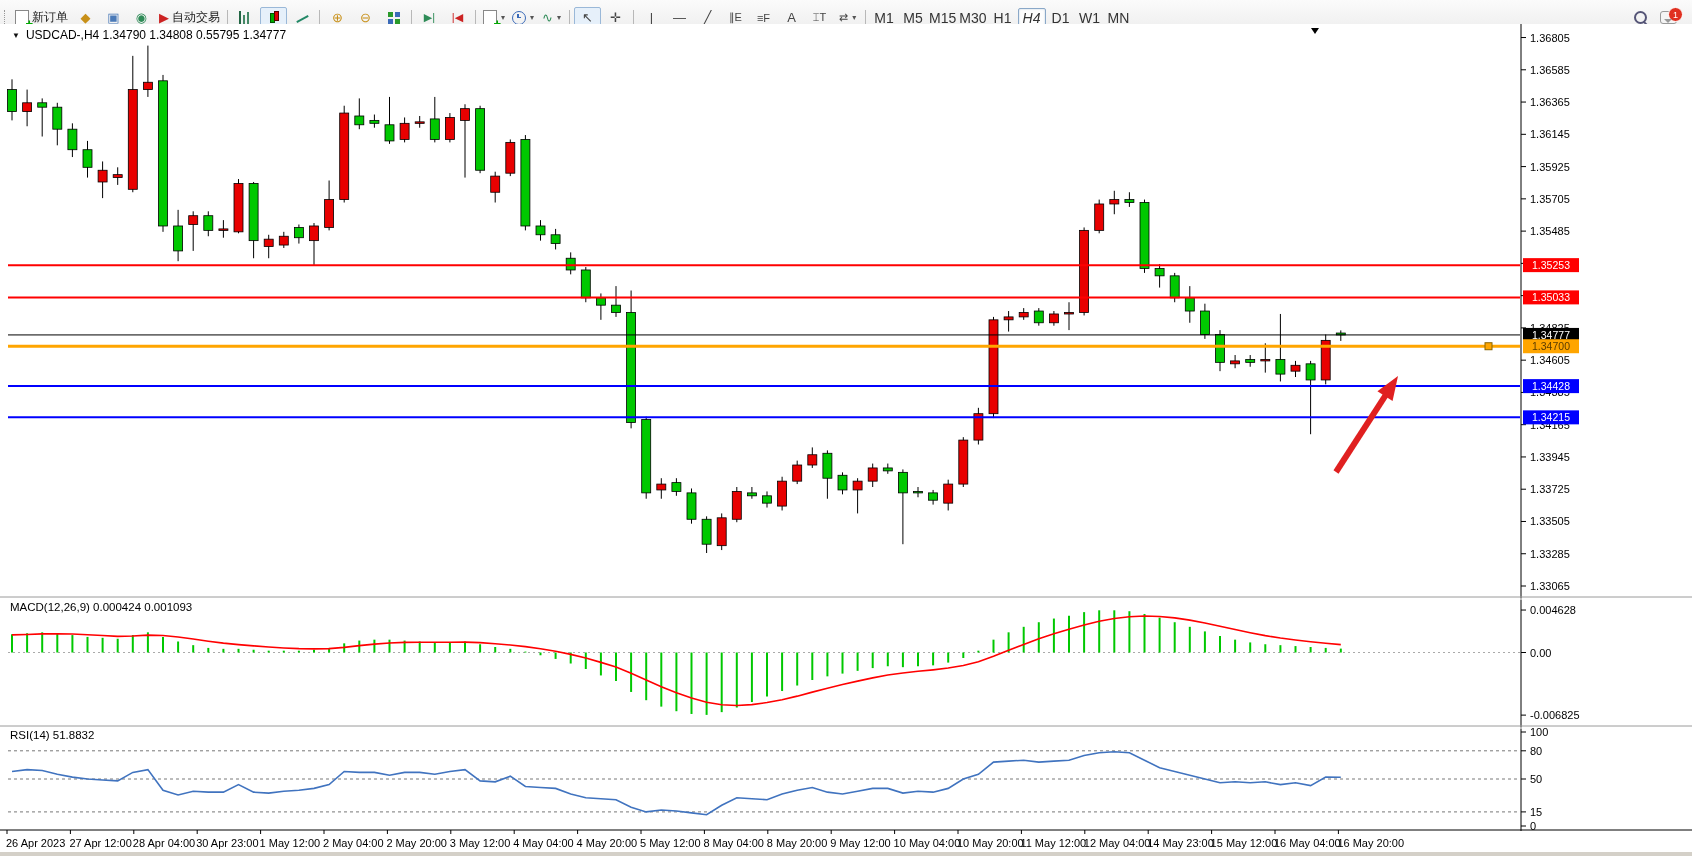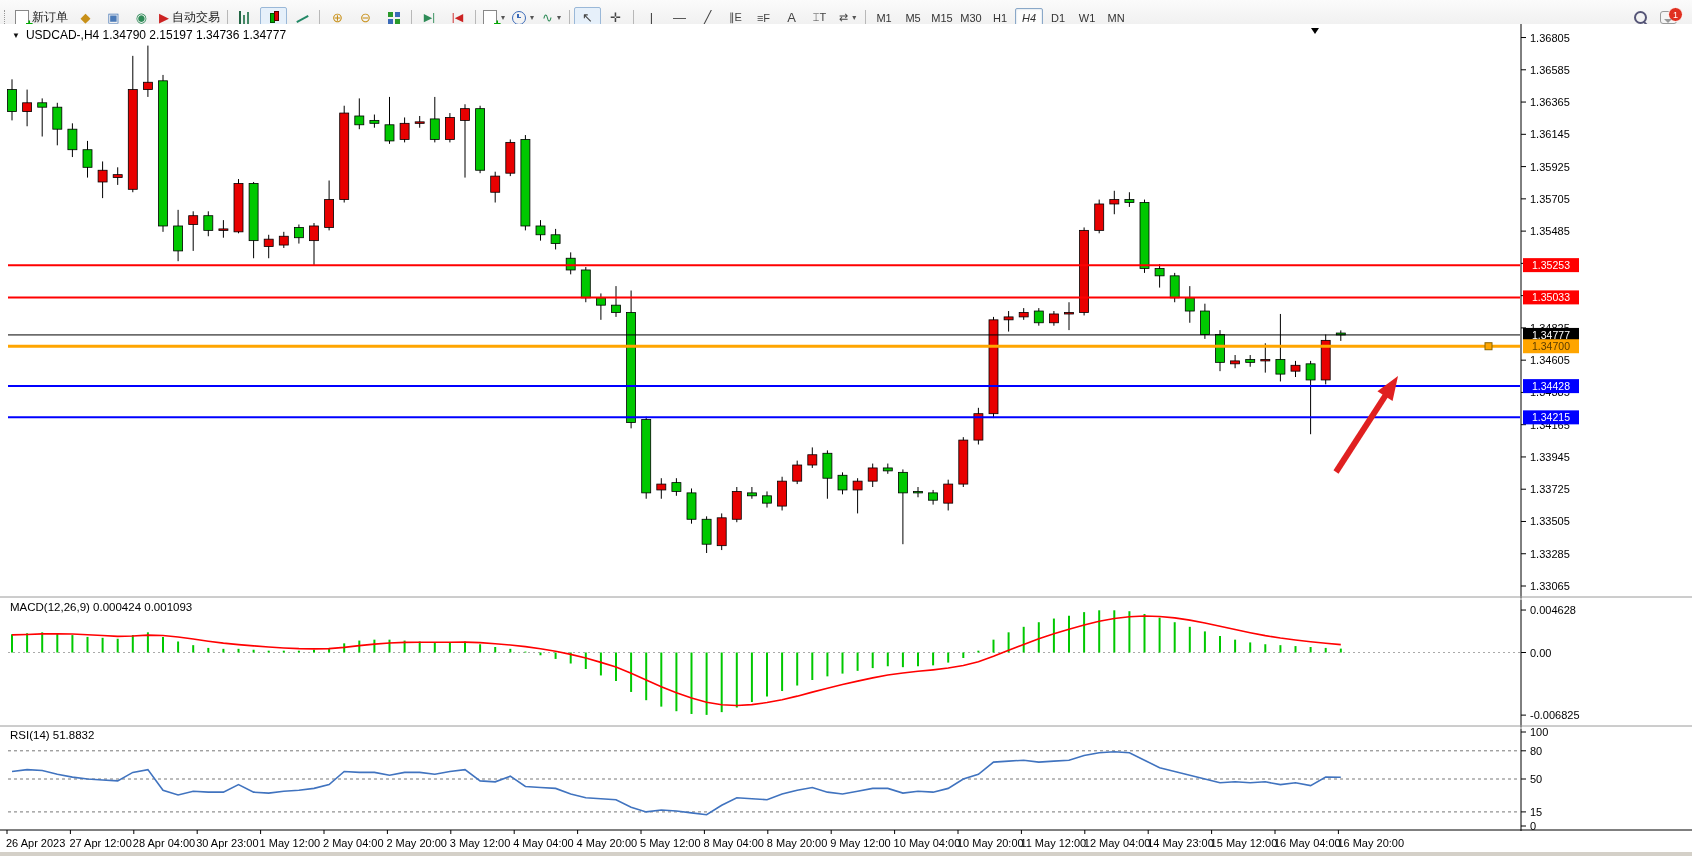--- a/index.html
+++ b/index.html
@@ -6,21 +6,21 @@
   .app{position:relative;width:1692px;height:856px;background:#fff;overflow:hidden;}
   
   .toolbar{position:absolute;left:0;top:0;width:1692px;height:36px;background:linear-gradient(#fbfbfb,#ececec);
     border-bottom:1px solid #a8a8a8;display:flex;align-items:center;padding:0 2px;box-sizing:border-box;gap:1px;text-align:right;}
   .tbtn{height:19px;min-width:21px;display:flex;align-items:center;justify-content:center;gap:3px;border:1px solid transparent;
     border-radius:2px;padding:0 2px;font-size:12px;color:#222;cursor:default;}
   .tbtn.active{background:#e6f0fa;border-color:#9ab8d8;}
   .tbtn .lbl{font-size:12px;}
   .tsep{width:1px;height:16px;background:#b8b8b8;margin:0 3px;}
   .grip{width:4px;height:16px;border-left:1px dotted #999;margin:0 2px;}
-  .tf{height:17px;min-width:26px;display:flex;align-items:center;justify-content:center;font-size:11px;color:#333;
+  .tf{height:17px;min-width:26px;display:flex;align-items:center;justify-content:center;font-size:14px;color:#333;
     border:1px solid transparent;border-radius:2px;}
   .tf.active{background:#fdfdfd;border-color:#8aa8c8;box-shadow:inset 0 0 2px #bcd;font-style:italic;}
   .dd{font-size:8px;color:#555;margin-left:1px;}
   .spacer{flex:1;}
   
   .ic{display:inline-block;position:relative;}
   .ic-page{width:12px;height:14px;background:#fff;border:1px solid #888;}
   .ic-page::after{content:"+";position:absolute;right:-5px;bottom:-6px;color:#0a0;font-weight:bold;font-size:13px;}
   .g-gold{color:#c89018;font-size:13px;}
   .g-blue{color:#4a7ab8;font-size:13px;}
@@ -169,21 +169,21 @@
       <span class="ic ic-bubble">
         <span class="badge">1</span>
       </span>
     </div>
   </div>
 
   <div class="chartwin">
     <div class="leftstrip"></div>
     <div class="titlerow">
       <span class="tri">▼</span>
-      <span>USDCAD-,H4  1.34790 2.15197 1.34736 1.34777</span>
+      <span>USDCAD-,H4  1.34790 1.34808 0.55795 1.34777</span>
     </div>
     <svg id="chart" width="1692" height="832" viewBox="0 24 1692 832" style="position:absolute;left:0;top:0;">
         <rect x="0" y="24" width="1692" height="832" fill="#ffffff"></rect>
         <line x1="1521" y1="24" x2="1521" y2="831" stroke="#000" stroke-width="1"></line>
         <line x1="1521" y1="37.532216494845954" x2="1526" y2="37.532216494845954" stroke="#000"></line>
         <text x="1530" y="41.532216494845954" font-size="11" fill="#000">1.36805</text>
         <line x1="1521" y1="69.79510309278385" x2="1526" y2="69.79510309278385" stroke="#000"></line>
         <text x="1530" y="73.79510309278385" font-size="11" fill="#000">1.36585</text>
         <line x1="1521" y1="102.05798969072173" x2="1526" y2="102.05798969072173" stroke="#000"></line>
         <text x="1530" y="106.05798969072173" font-size="11" fill="#000">1.36365</text>

